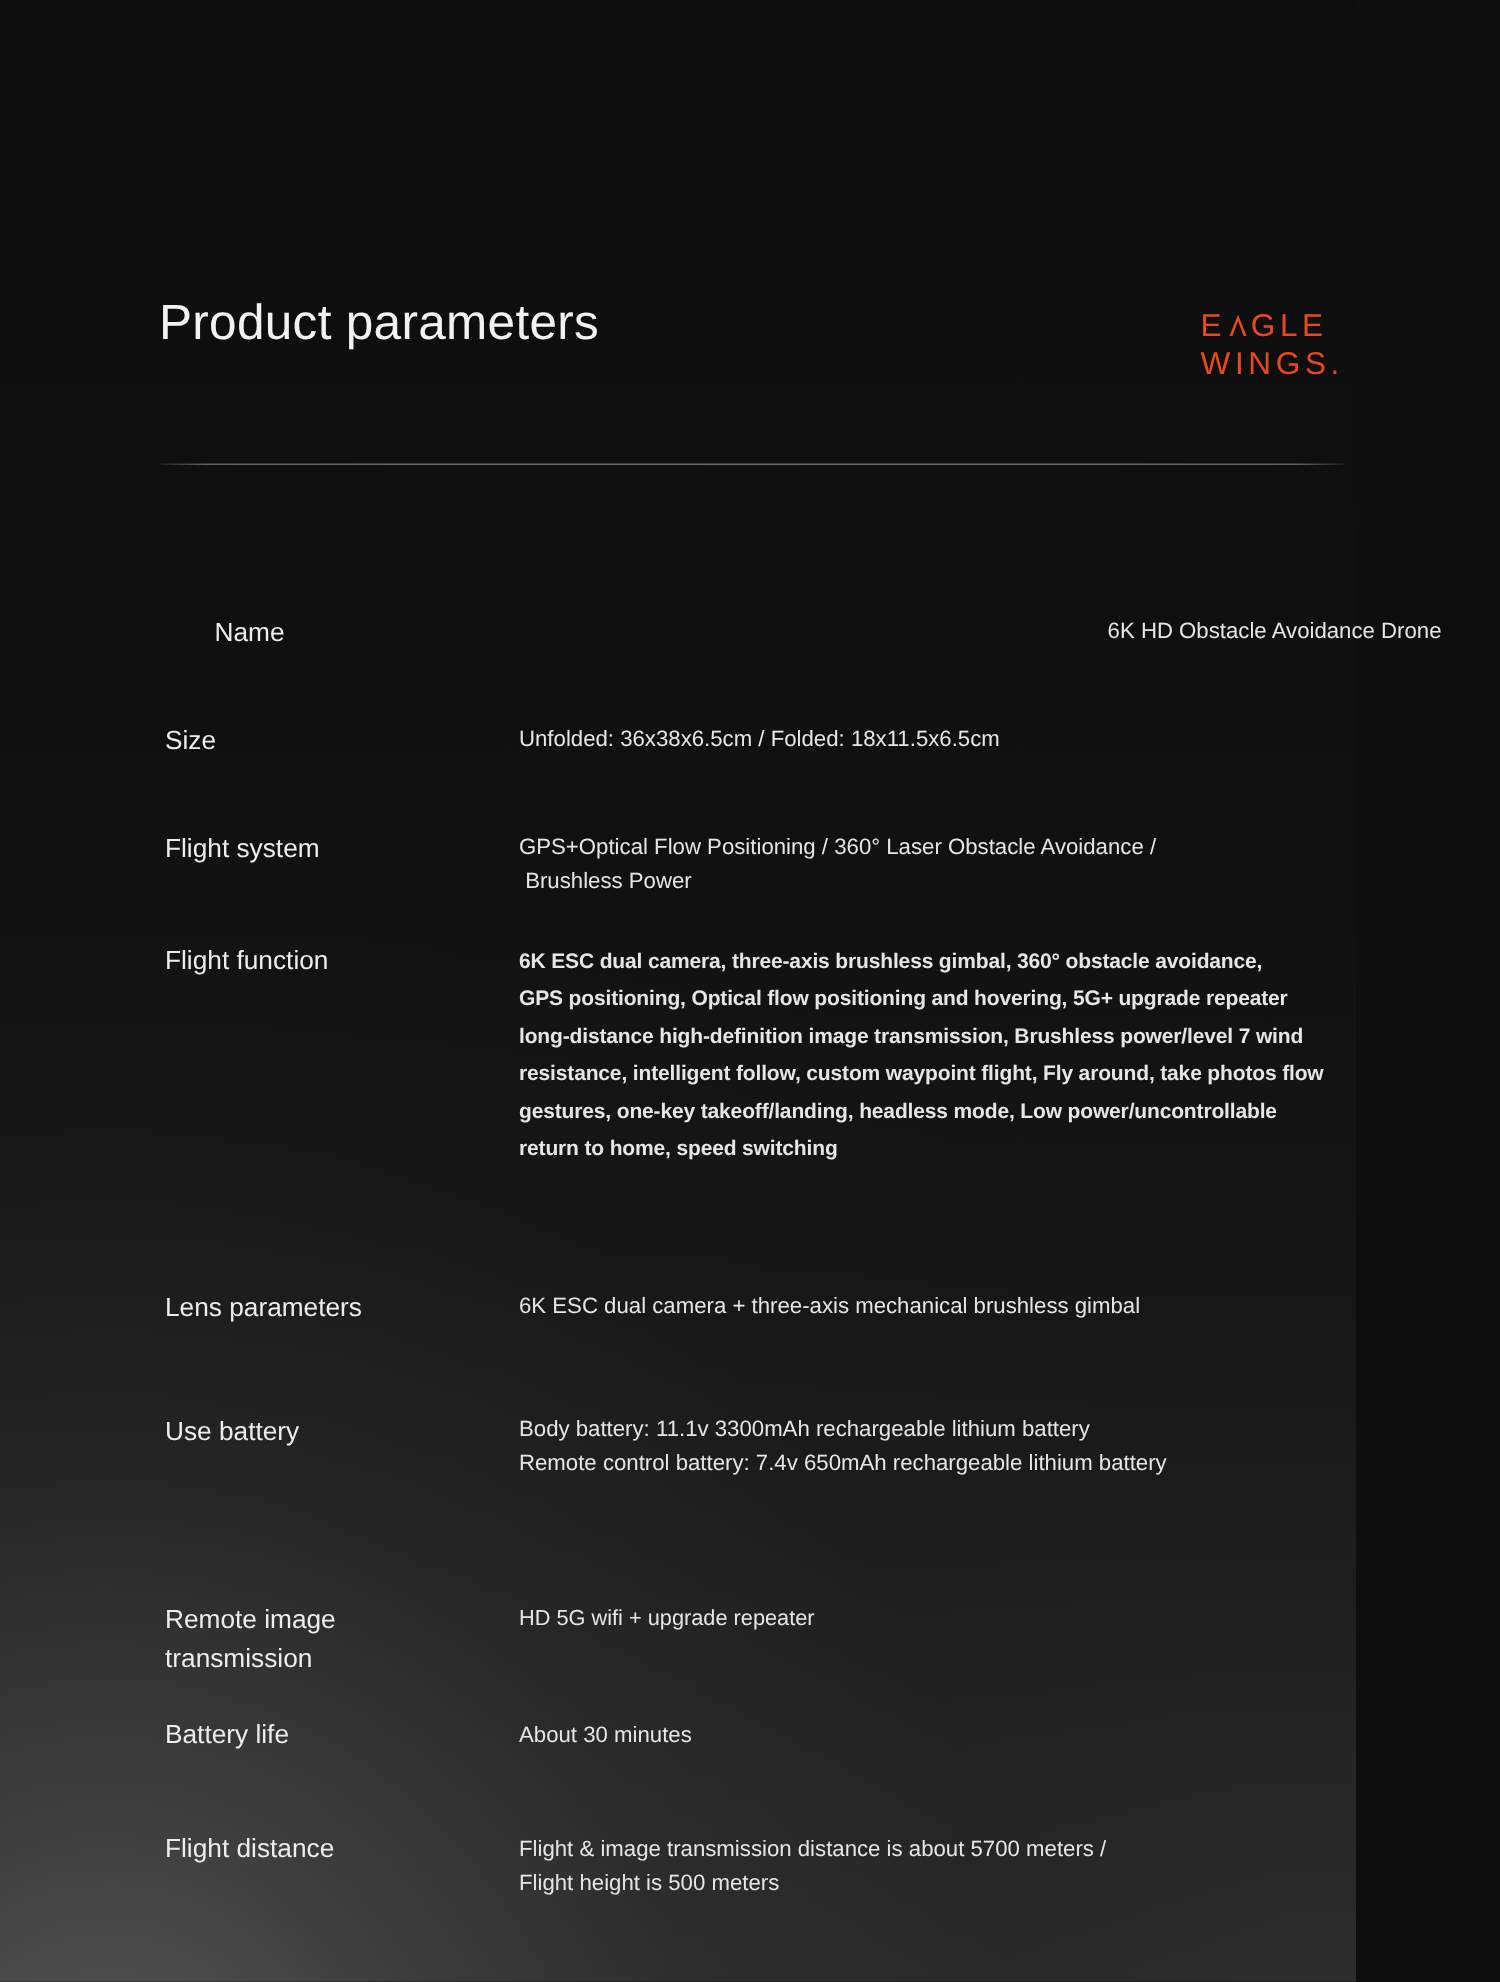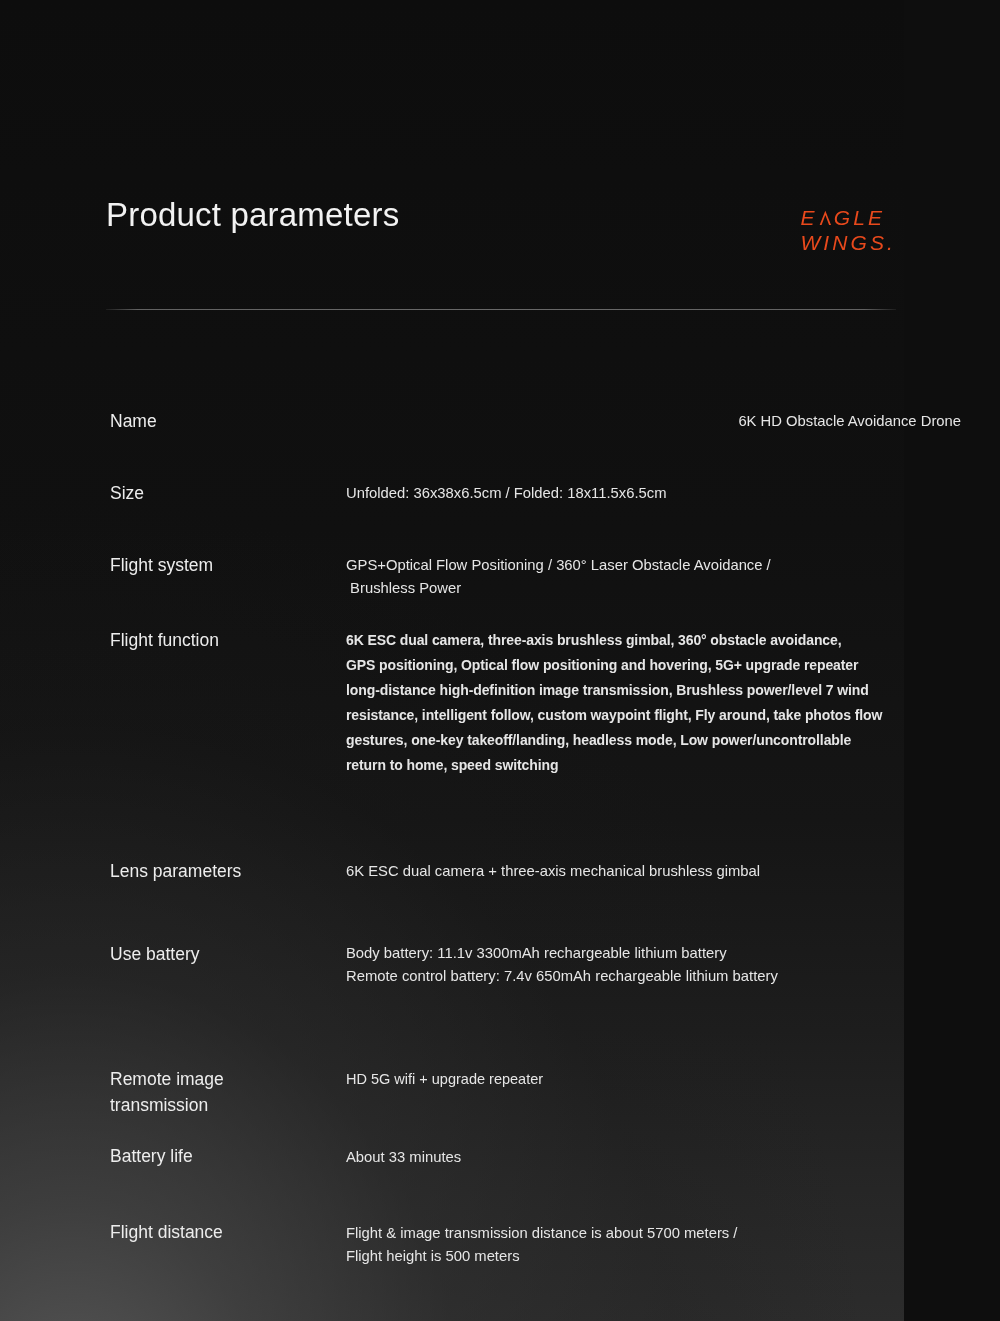--- a/index.html
+++ b/index.html
@@ -66,21 +66,20 @@
     line-height: 1.18;
     user-select: none;
   }
   .logo-line {
     display: block;
     font-size: 21px;
     font-weight: 400;
     letter-spacing: 3.1px;
     color: #e8491c;
     white-space: nowrap;
-    font-style: italic;
   }
   .logo-line .tri-a {
     display: inline-block;
     position: relative;
     width: 0.70em;
     height: 0.74em;
     vertical-align: -0.02em;
     margin: 0 0.04em;
   }
   .logo-line .tri-a svg { display: block; width: 100%; height: 100%; }
@@ -153,21 +152,21 @@
             </svg></span><span>GLE</span></span>
       <span class="logo-line">WINGS.</span>
     </div>
   </div>
 
   <div class="divider"></div>
 
   <div class="spec-table">
       <div class="spec-row size-m" style="top: 409px;">
         <div class="spec-label">
-          <span class="line" style="display: block;">Name</span>
+          <span class="line" style="display: block; margin-left: 33px;">Name</span>
         </div>
         <div class="spec-value" style="top: 1px; text-align: right;">
           <span class="line">6K HD Obstacle Avoidance Drone</span>
         </div>
       </div>
       <div class="spec-row size-m" style="top: 481px;">
         <div class="spec-label">
           <span class="line" style="display: block;">Size</span>
         </div>
         <div class="spec-value" style="top: 1px;">
@@ -220,21 +219,21 @@
         </div>
         <div class="spec-value" style="top: 1px;">
           <span class="line">HD 5G wifi + upgrade repeater</span>
         </div>
       </div>
       <div class="spec-row size-m" style="top: 1144px;">
         <div class="spec-label">
           <span class="line" style="display: block;">Battery life</span>
         </div>
         <div class="spec-value" style="top: 2px;">
-          <span class="line">About 33 minutes</span>
+          <span class="line">About 30 minutes</span>
         </div>
       </div>
       <div class="spec-row size-m" style="top: 1220px;">
         <div class="spec-label">
           <span class="line" style="display: block;">Flight distance</span>
         </div>
         <div class="spec-value" style="top: 2px;">
           <span class="line">Flight &amp; image transmission distance is about 5700 meters /</span>
           <span class="line">Flight height is 500 meters</span>
         </div>

